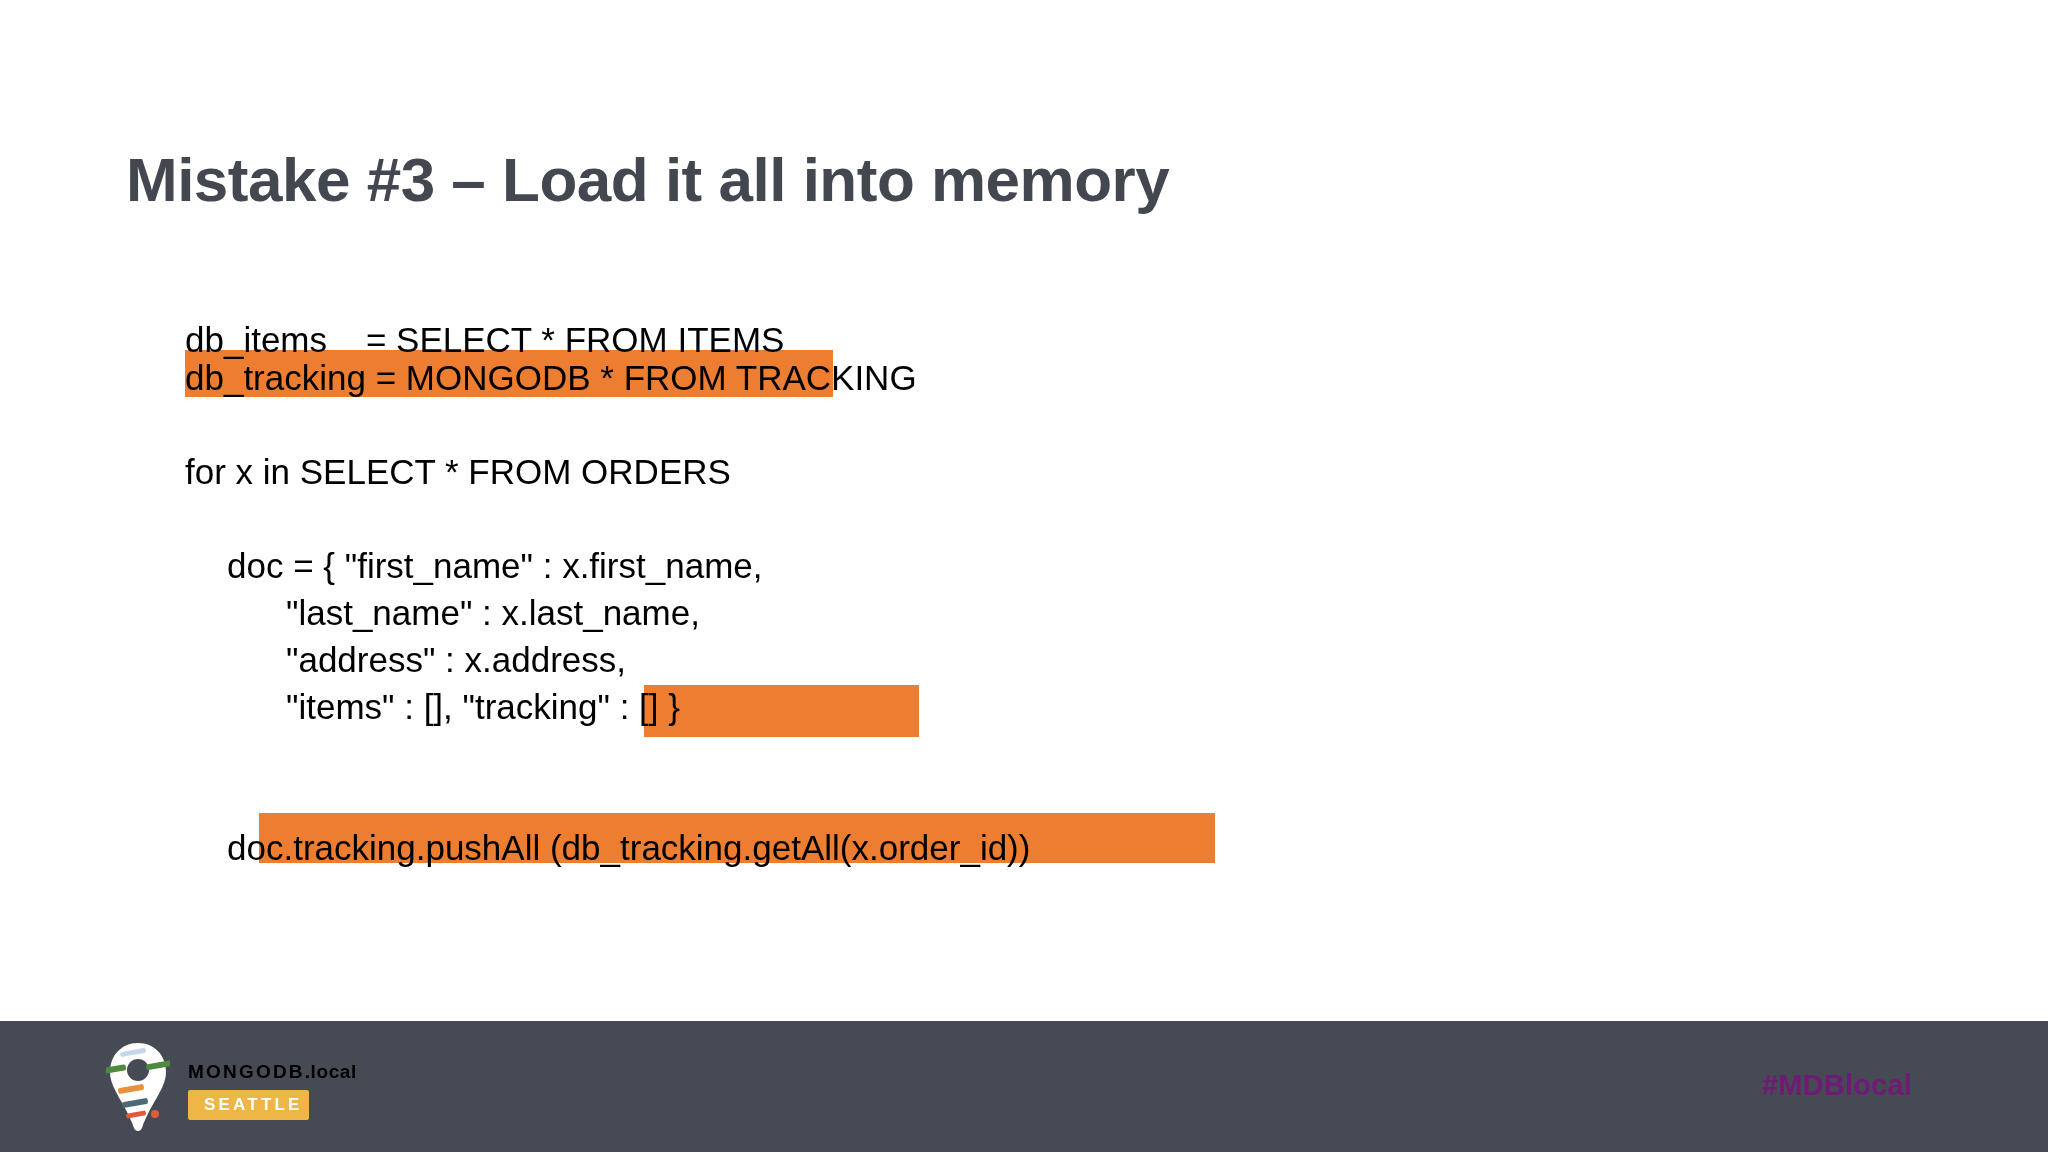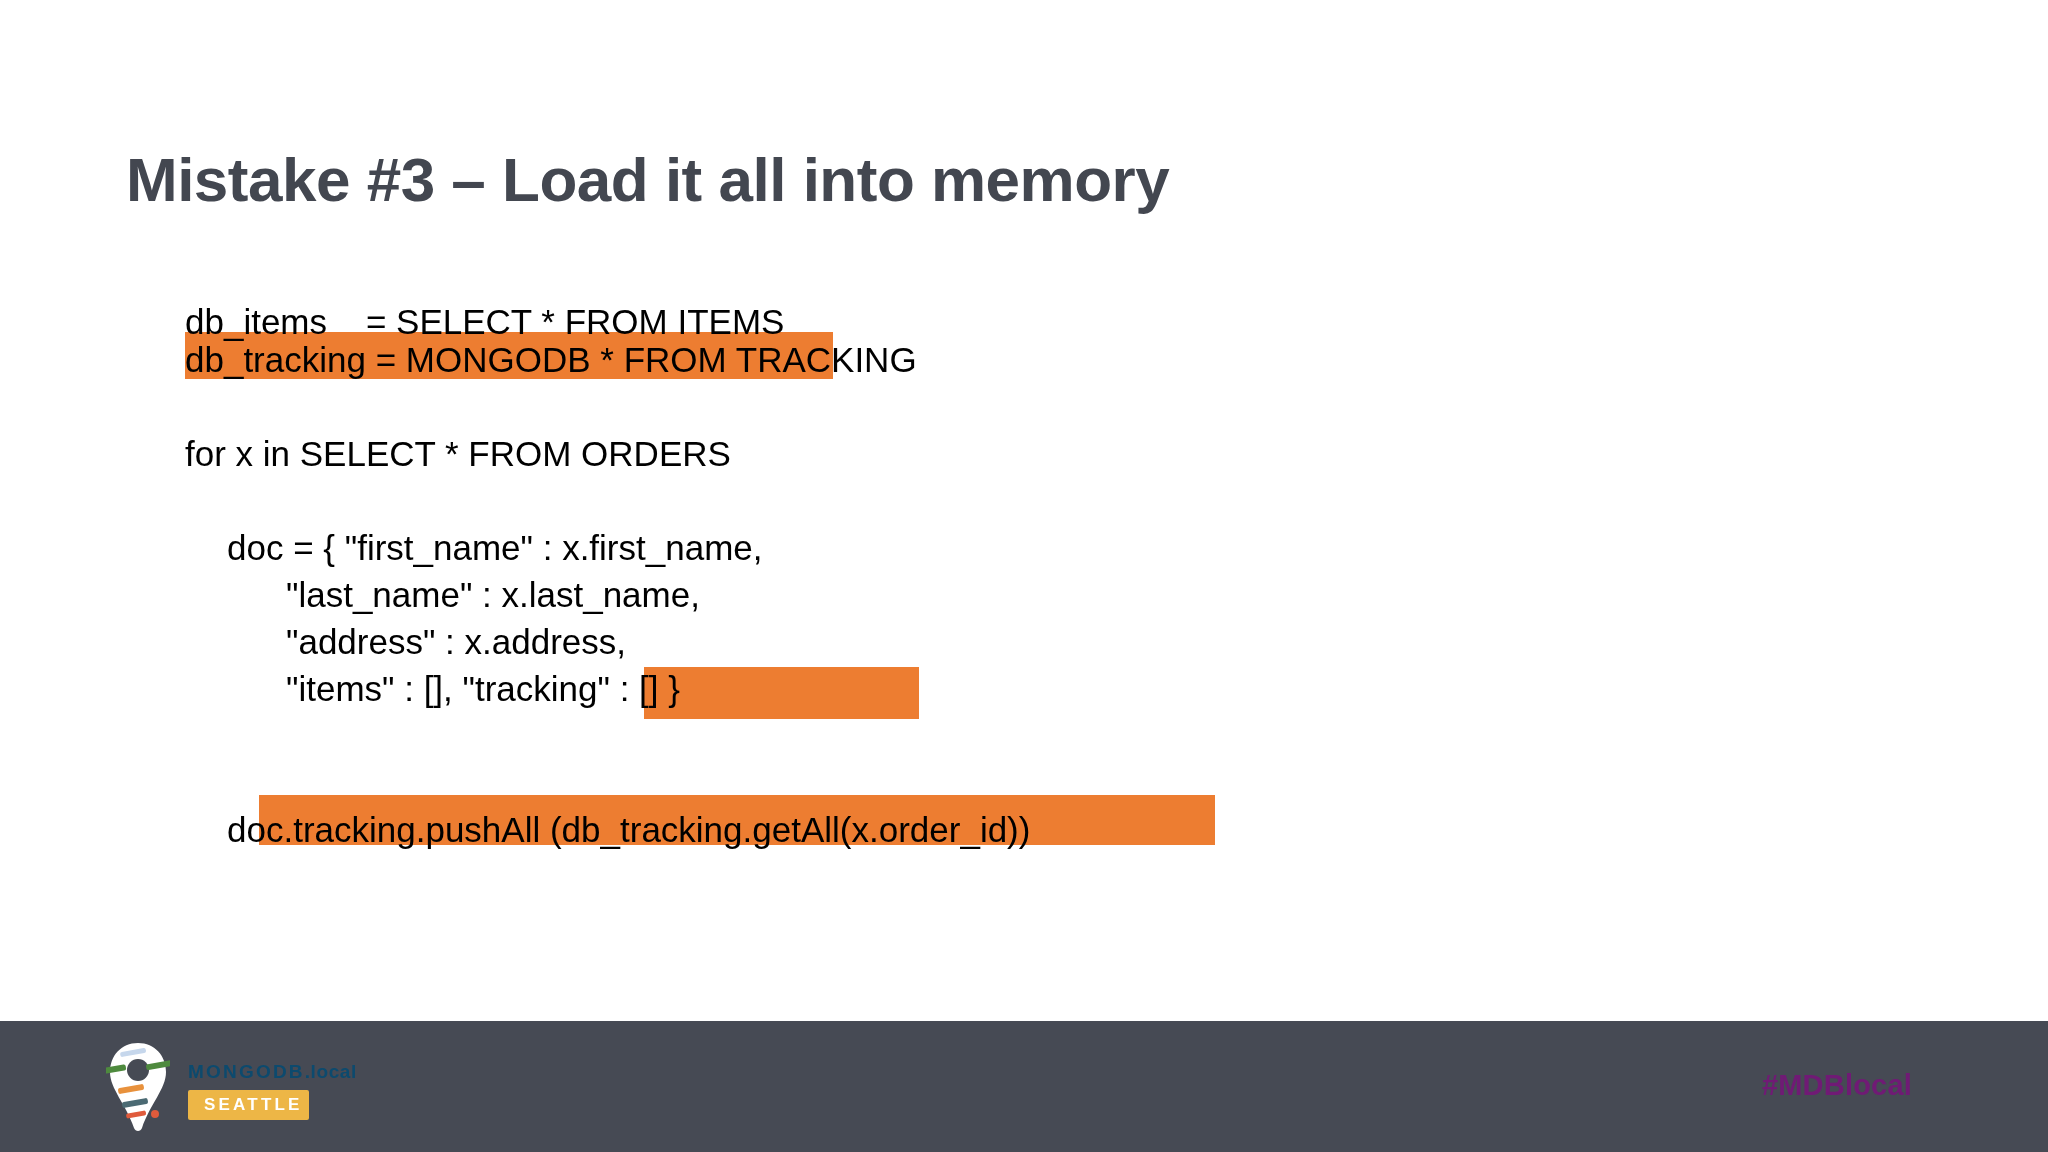--- a/index.html
+++ b/index.html
@@ -29,21 +29,21 @@
     color: #434750;
     letter-spacing: -0.5px;
     white-space: nowrap;
     margin-top: 32px;
   }
 
   
   .code-area {
     position: absolute;
     left: 243px;
-    top: 302px;
+    top: 320px;
     width: 1500px;
     height: 660px;
   }
   .code-line {
     position: absolute;
     font-family: "Liberation Sans", sans-serif;
     font-size: 35px;
     line-height: 47px;
     color: #000000;
     white-space: pre;
@@ -80,21 +80,21 @@
     flex: 0 0 64px;
   }
   .logo-text {
     display: flex;
     flex-direction: column;
     align-items: flex-start;
     gap: 7px;
     padding-top: 4px;
   }
   .logo-wordmark {
-    color: #0c4a6e;
+    color: #000000;
     font-size: 19px;
     font-weight: bold;
     letter-spacing: 2.2px;
     white-space: nowrap;
   }
   .logo-wordmark .lc {
     font-weight: bold;
     letter-spacing: 0.6px;
     text-transform: none;
   }

